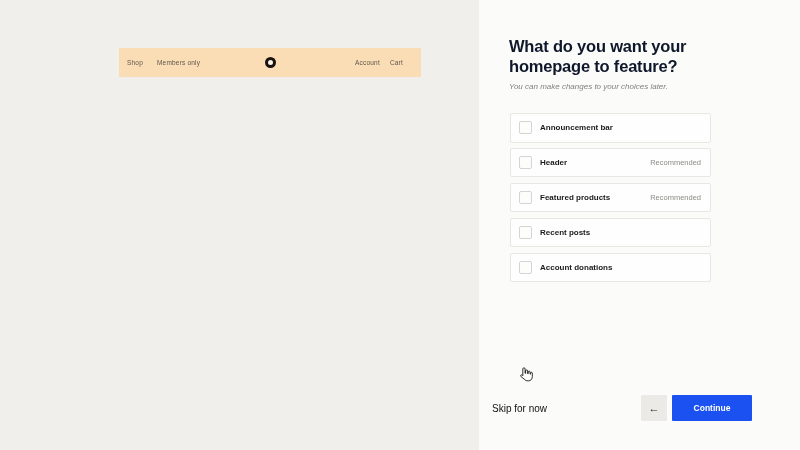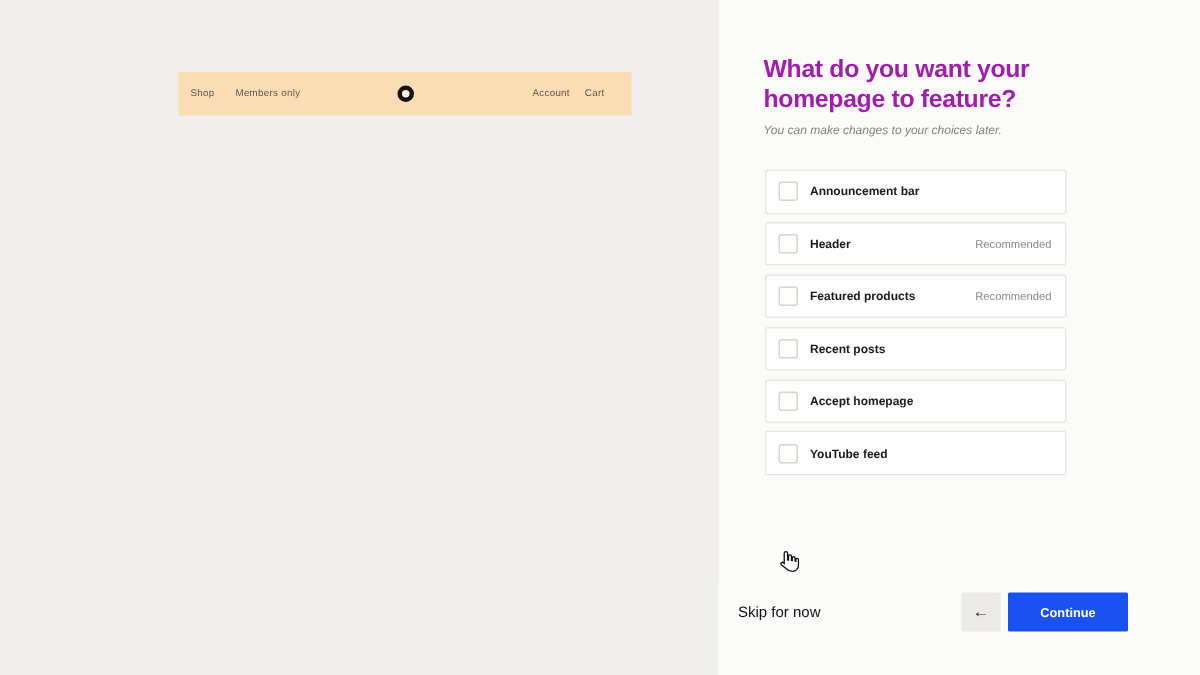--- a/index.html
+++ b/index.html
@@ -38,21 +38,21 @@
   
   .panel {
     position: absolute; left: 479px; top: 0;
     width: 321px; height: 450px;
     background: #fbfbfa;
   }
   .panel h1 {
     position: absolute; left: 30px; top: 36px;
     width: 185px; margin: 0;
     font-size: 16.5px; line-height: 1.24;
-    font-weight: bold; color: #a21caf;
+    font-weight: bold; color: #0f172a;
     letter-spacing: -0.2px;
   }
   .subtitle {
     position: absolute; left: 30px; top: 82px;
     margin: 0; font-size: 8px; color: #83817d; font-style: italic;
   }
 
   .options { position: absolute; left: 31px; top: 113px; width: 201px; }
   .option-card {
     height: 29.5px; box-sizing: border-box;
@@ -143,25 +143,21 @@
         <span class="checkbox"></span>
         <span class="option-label">Featured products</span>
         <span class="option-badge">Recommended</span>
       </div>
       <div class="option-card">
         <span class="checkbox"></span>
         <span class="option-label">Recent posts</span>
       </div>
       <div class="option-card">
         <span class="checkbox"></span>
-        <span class="option-label">Accept homepage</span>
-      </div>
-      <div class="option-card">
-        <span class="checkbox"></span>
-        <span class="option-label">YouTube feed</span>
+        <span class="option-label">Account donations</span>
       </div>
     </div>
 
   <div class="footer">
     <span class="skip">Skip for now</span>
     <button class="btn-back">
       <span>←</span>
     </button>
     <button class="btn-continue">Continue</button>
   </div>

